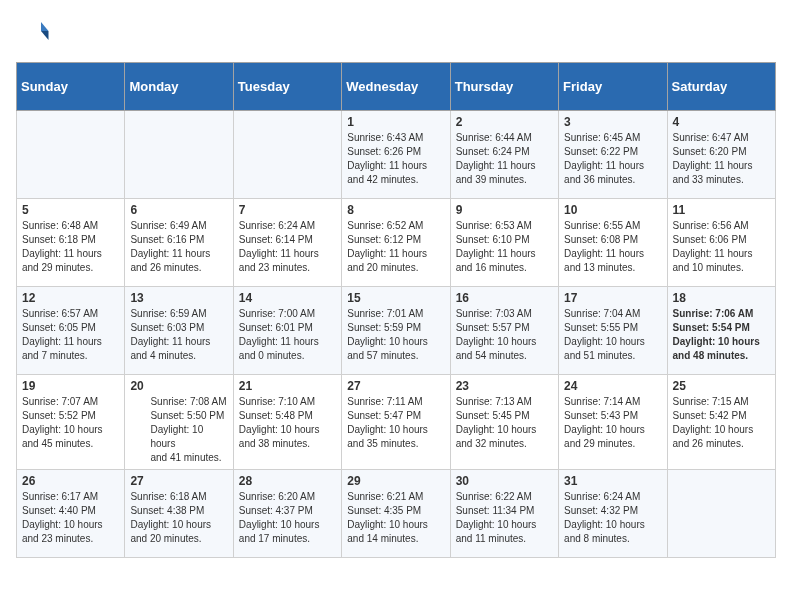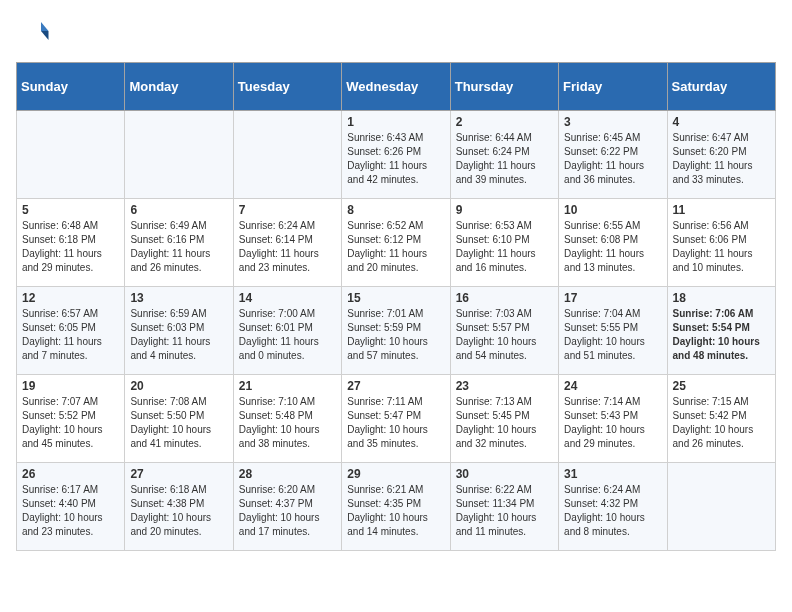--- a/index.html
+++ b/index.html
@@ -267,21 +267,21 @@
       <tr>
         <td>
           <span class="day-num">19</span>
           <div class="cell-text" style="white-space: pre-line;">Sunrise: 7:07 AM
 Sunset: 5:52 PM
 Daylight: 10 hours
 and 45 minutes.</div>
         </td>
         <td>
           <span class="day-num">20</span>
-          <div class="cell-text" style="white-space: pre-line;">Sunrise: 7:08 AM
+          <div class="cell-text" style="white-space: pre-line; margin-left: 20px;">Sunrise: 7:08 AM
 Sunset: 5:50 PM
 Daylight: 10 hours
 and 41 minutes.</div>
         </td>
         <td>
           <span class="day-num">21</span>
           <div class="cell-text" style="white-space: pre-line;">Sunrise: 7:10 AM
 Sunset: 5:48 PM
 Daylight: 10 hours
 and 38 minutes.</div>

